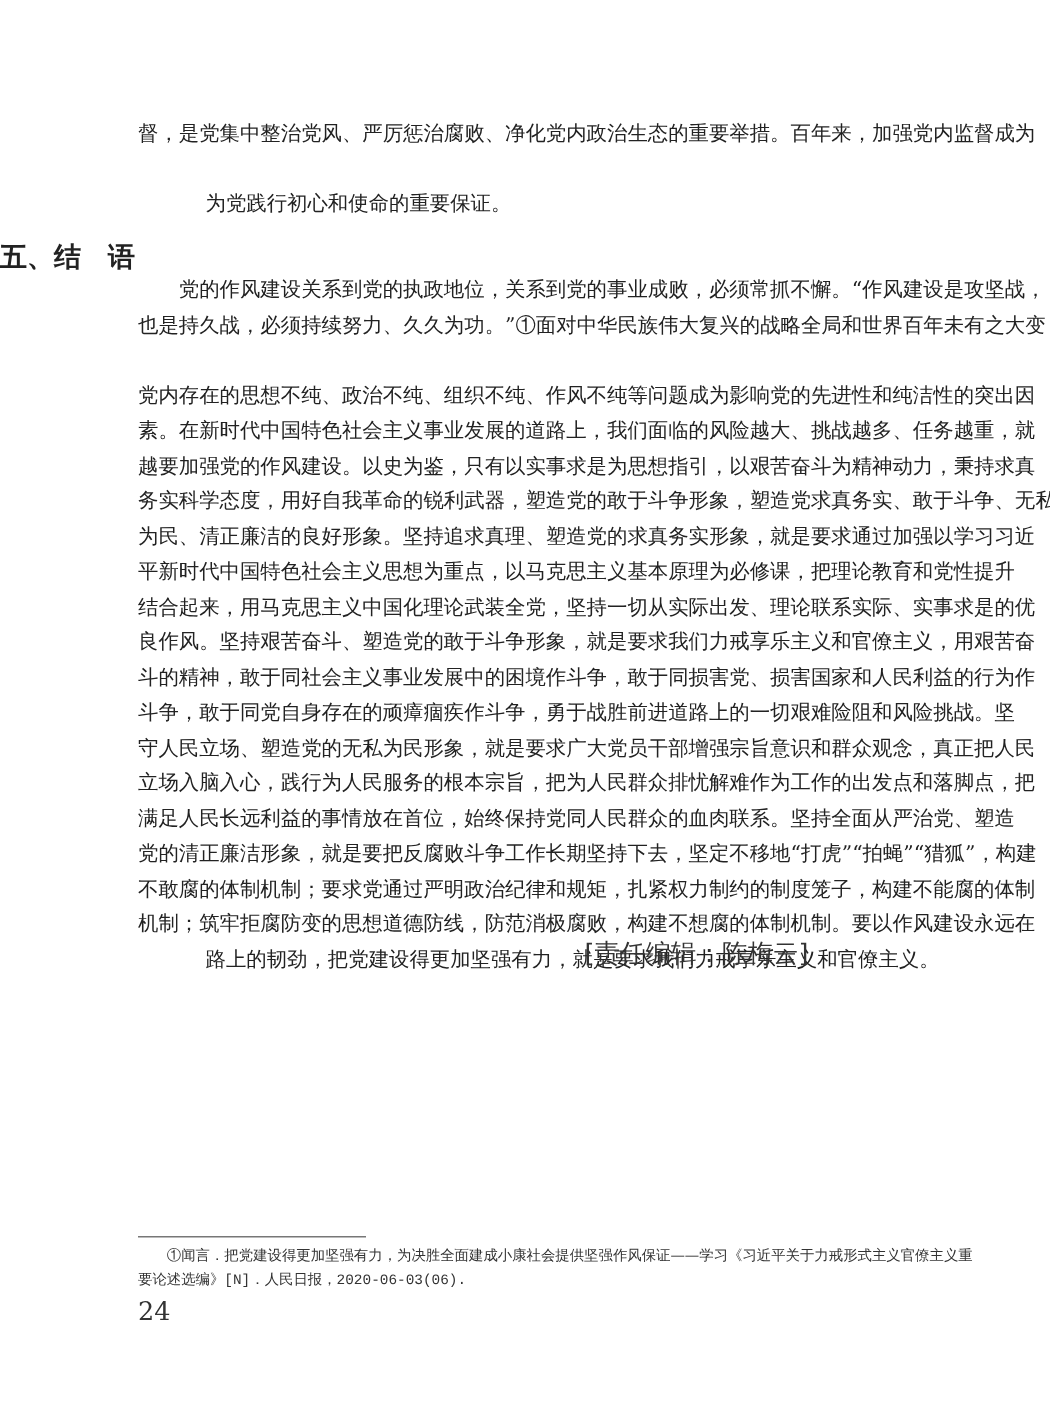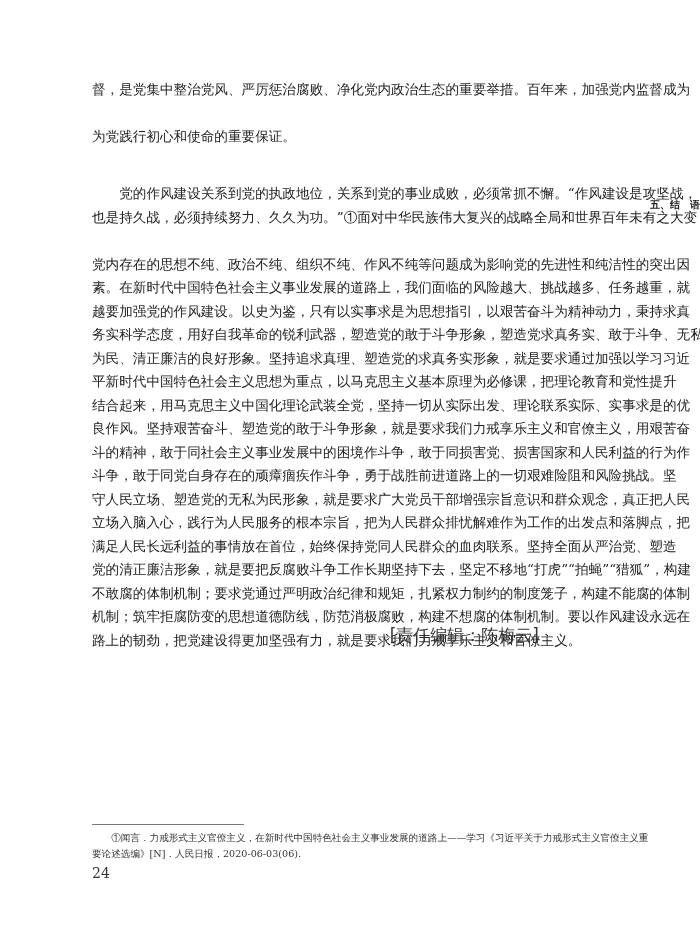--- a/index.html
+++ b/index.html
@@ -2,33 +2,33 @@
 <html><head>
 <meta charset="utf-8">
 <style>
   html, body { margin: 0; padding: 0; background: #ffffff; }
   body { width: 700px; height: 943px; position: relative; overflow: hidden;
          font-family: "DejaVu Serif", "Liberation Serif", serif; color: #222; }
   .page { position: absolute; left: 0; top: 0; width: 629px; height: 943px; }
   .line { position: absolute; left: 92px; width: 520px; height: 23px;
           font-size: 13.6px; line-height: 23px; white-space: nowrap;
           text-align: justify; text-align-last: justify; letter-spacing: 0; }
-  .line.last { text-align-last: left; }
-  .heading { position: absolute; left: 0; width: 700px; top: 159px; text-align: right;
+  .line.last { text-align-last: left; margin-left: 45px; }
+  .heading { position: absolute; left: 0; width: 700px; top: 159px; text-align: left;
              font-family: "DejaVu Sans", "Liberation Sans", sans-serif; font-weight: bold;
-             font-size: 10px; color: #222; margin-top: 39px; }
+             font-size: 18px; color: #222; }
   .editor { position: absolute; right: 90px; top: 624px;
             font-family: "DejaVu Sans", "Liberation Sans", sans-serif;
             font-size: 17px; font-weight: normal; color: #333; }
   .fn-rule { position: absolute; left: 92px; top: 824px; width: 152px; height: 0;
              border-top: 1px solid #777; }
   .fn { position: absolute; left: 92px; width: 520px; font-size: 9.6px; line-height: 16px;
         white-space: nowrap; color: #333; text-align: justify; text-align-last: justify; }
-  .fn.last { text-align-last: left; }
-  .page-num { position: absolute; left: 92px; top: 865px; font-size: 14px; color: #333; }
+  .fn.last { text-align-last: left; font-family: Liberation Mono, monospace; }
+  .page-num { position: absolute; left: 92px; top: 865px; font-size: 17px; color: #333; }
 </style>
 </head>
 <body>
 
 <div class="page">
 
   <div class="line" style="top:78px">督，是党集中整治党风、严厉惩治腐败、净化党内政治生态的重要举措。百年来，加强党内监督成为</div>
   <div class="line last" style="top:125px">为党践行初心和使命的重要保证。</div>
 
   <div class="heading">五、结　语</div>
@@ -49,17 +49,17 @@
   <div class="line" style="top:511px">立场入脑入心，践行为人民服务的根本宗旨，把为人民群众排忧解难作为工作的出发点和落脚点，把</div>
   <div class="line" style="top:534.5px">满足人民长远利益的事情放在首位，始终保持党同人民群众的血肉联系。坚持全面从严治党、塑造</div>
   <div class="line" style="top:558px">党的清正廉洁形象，就是要把反腐败斗争工作长期坚持下去，坚定不移地“打虎”“拍蝇”“猎狐”，构建</div>
   <div class="line" style="top:581.5px">不敢腐的体制机制；要求党通过严明政治纪律和规矩，扎紧权力制约的制度笼子，构建不能腐的体制</div>
   <div class="line" style="top:605px">机制；筑牢拒腐防变的思想道德防线，防范消极腐败，构建不想腐的体制机制。要以作风建设永远在</div>
   <div class="line last" style="top:628.5px">路上的韧劲，把党建设得更加坚强有力，就是要求我们力戒享乐主义和官僚主义。</div>
 
   <div class="editor">[责任编辑：陈梅云]</div>
 
   <div class="fn-rule"></div>
-  <div class="fn" style="top:830px">　　①闻言．力戒形式主义官僚主义，在新时代中国特色社会主义事业发展的道路上——学习《习近平关于力戒形式主义官僚主义重</div>
+  <div class="fn" style="top:830px">　　①闻言．把党建设得更加坚强有力，为决胜全面建成小康社会提供坚强作风保证——学习《习近平关于力戒形式主义官僚主义重</div>
   <div class="fn last" style="top:846px">要论述选编》[N]．人民日报，2020-06-03(06).</div>
 
   <div class="page-num">24</div>
 </div>
 
 </body></html>

